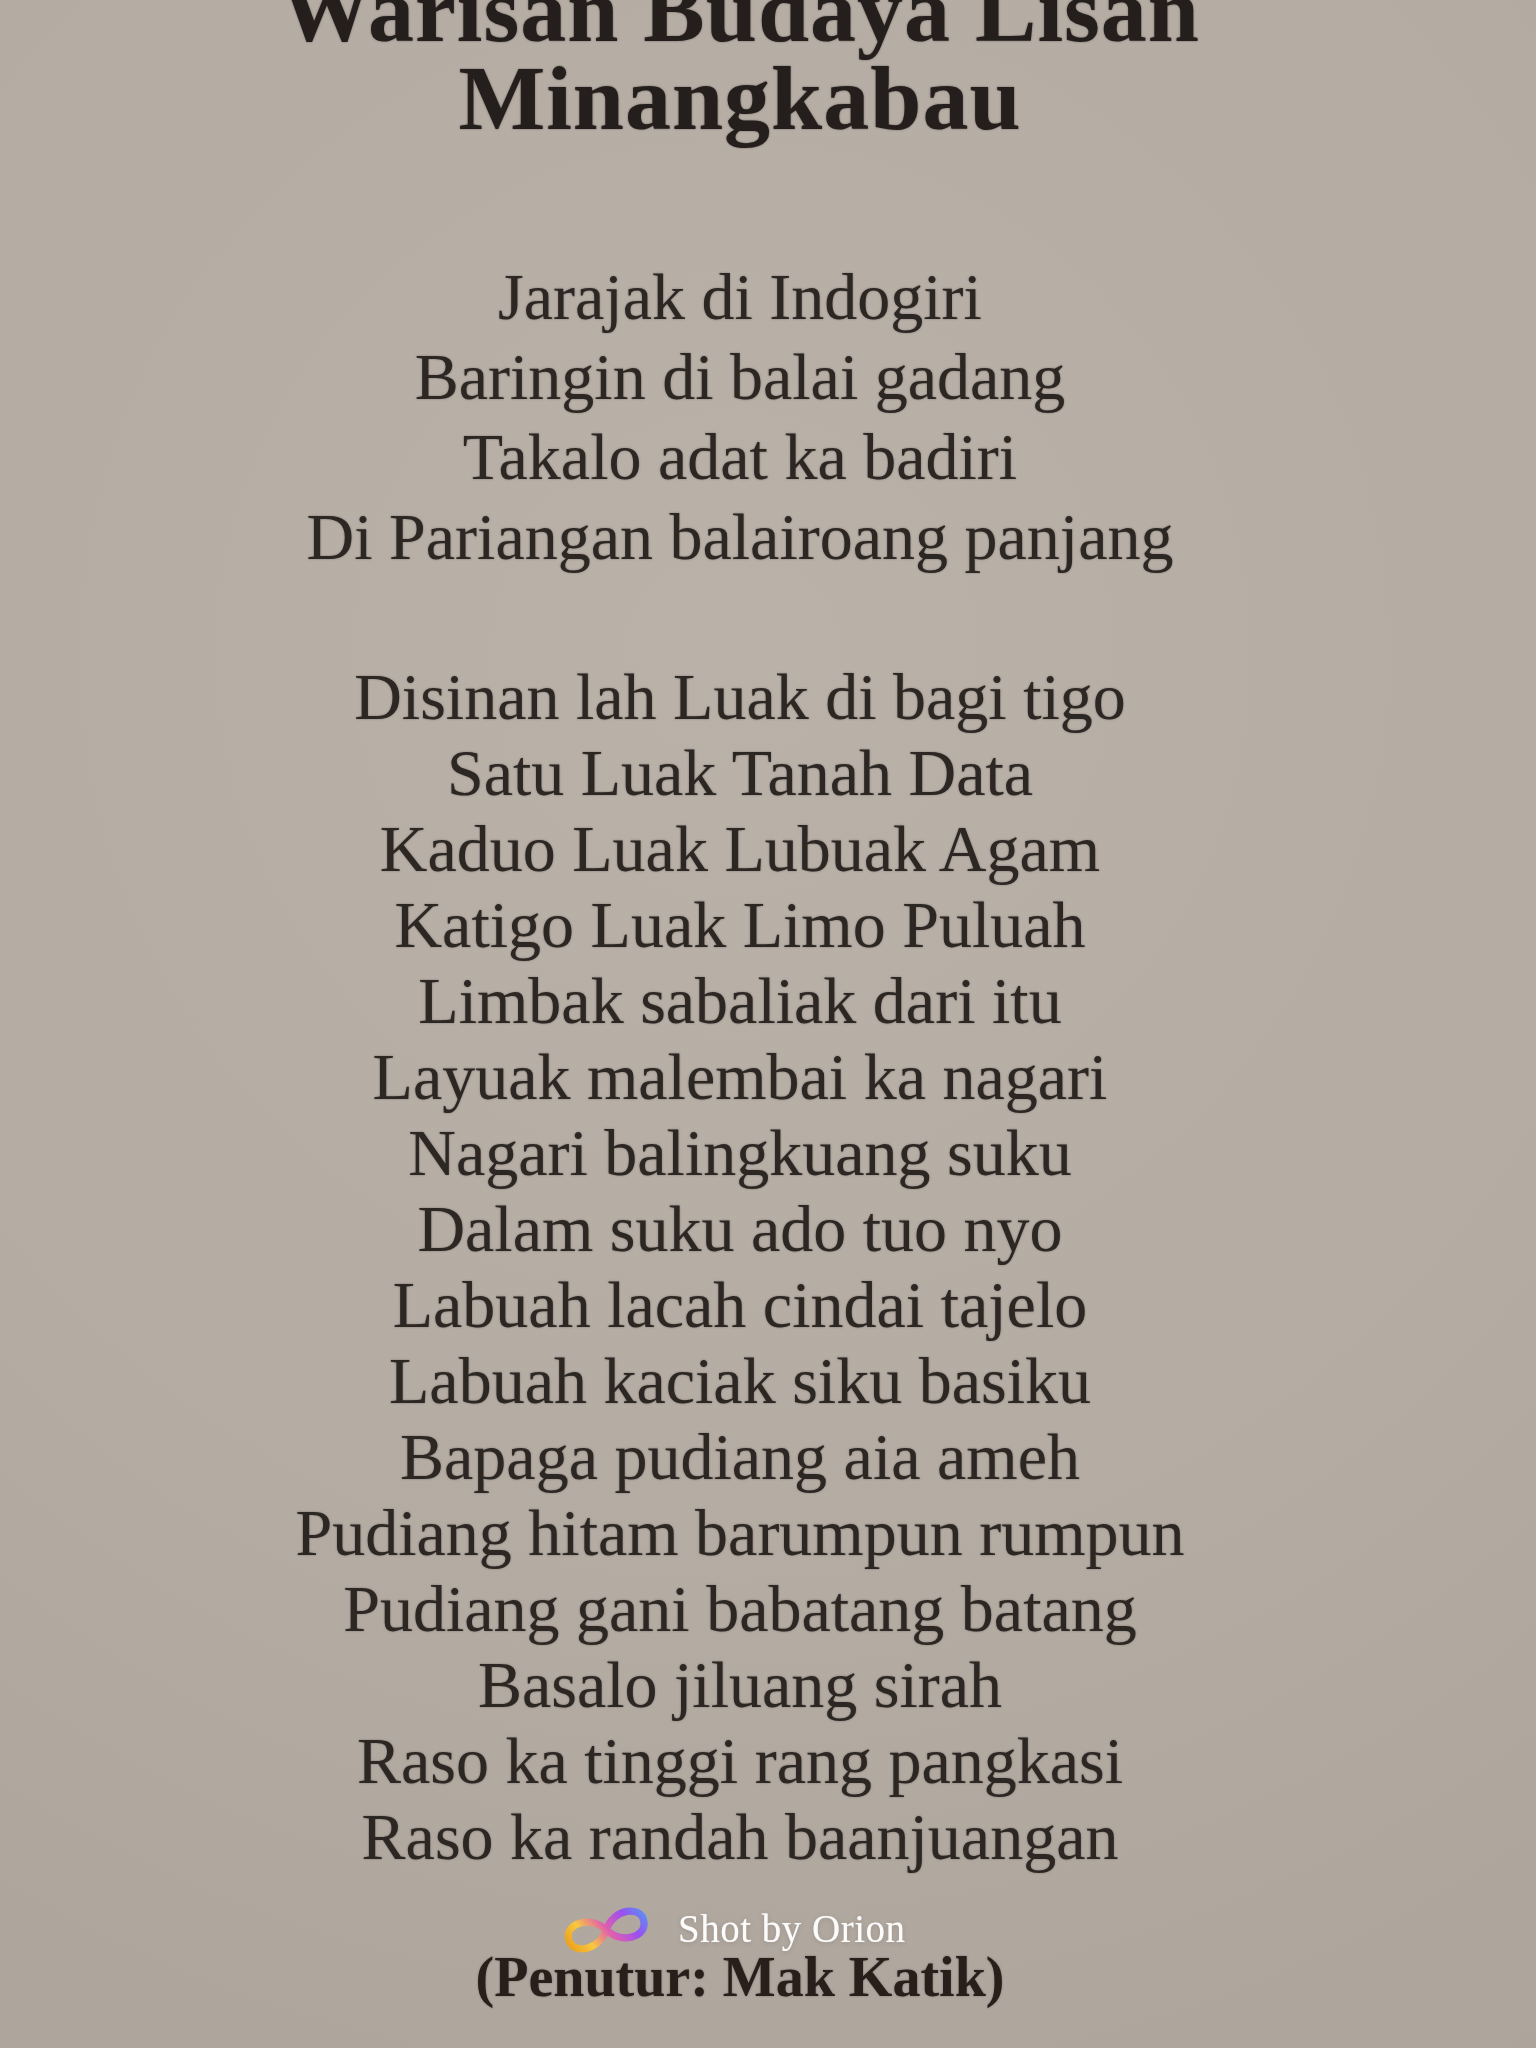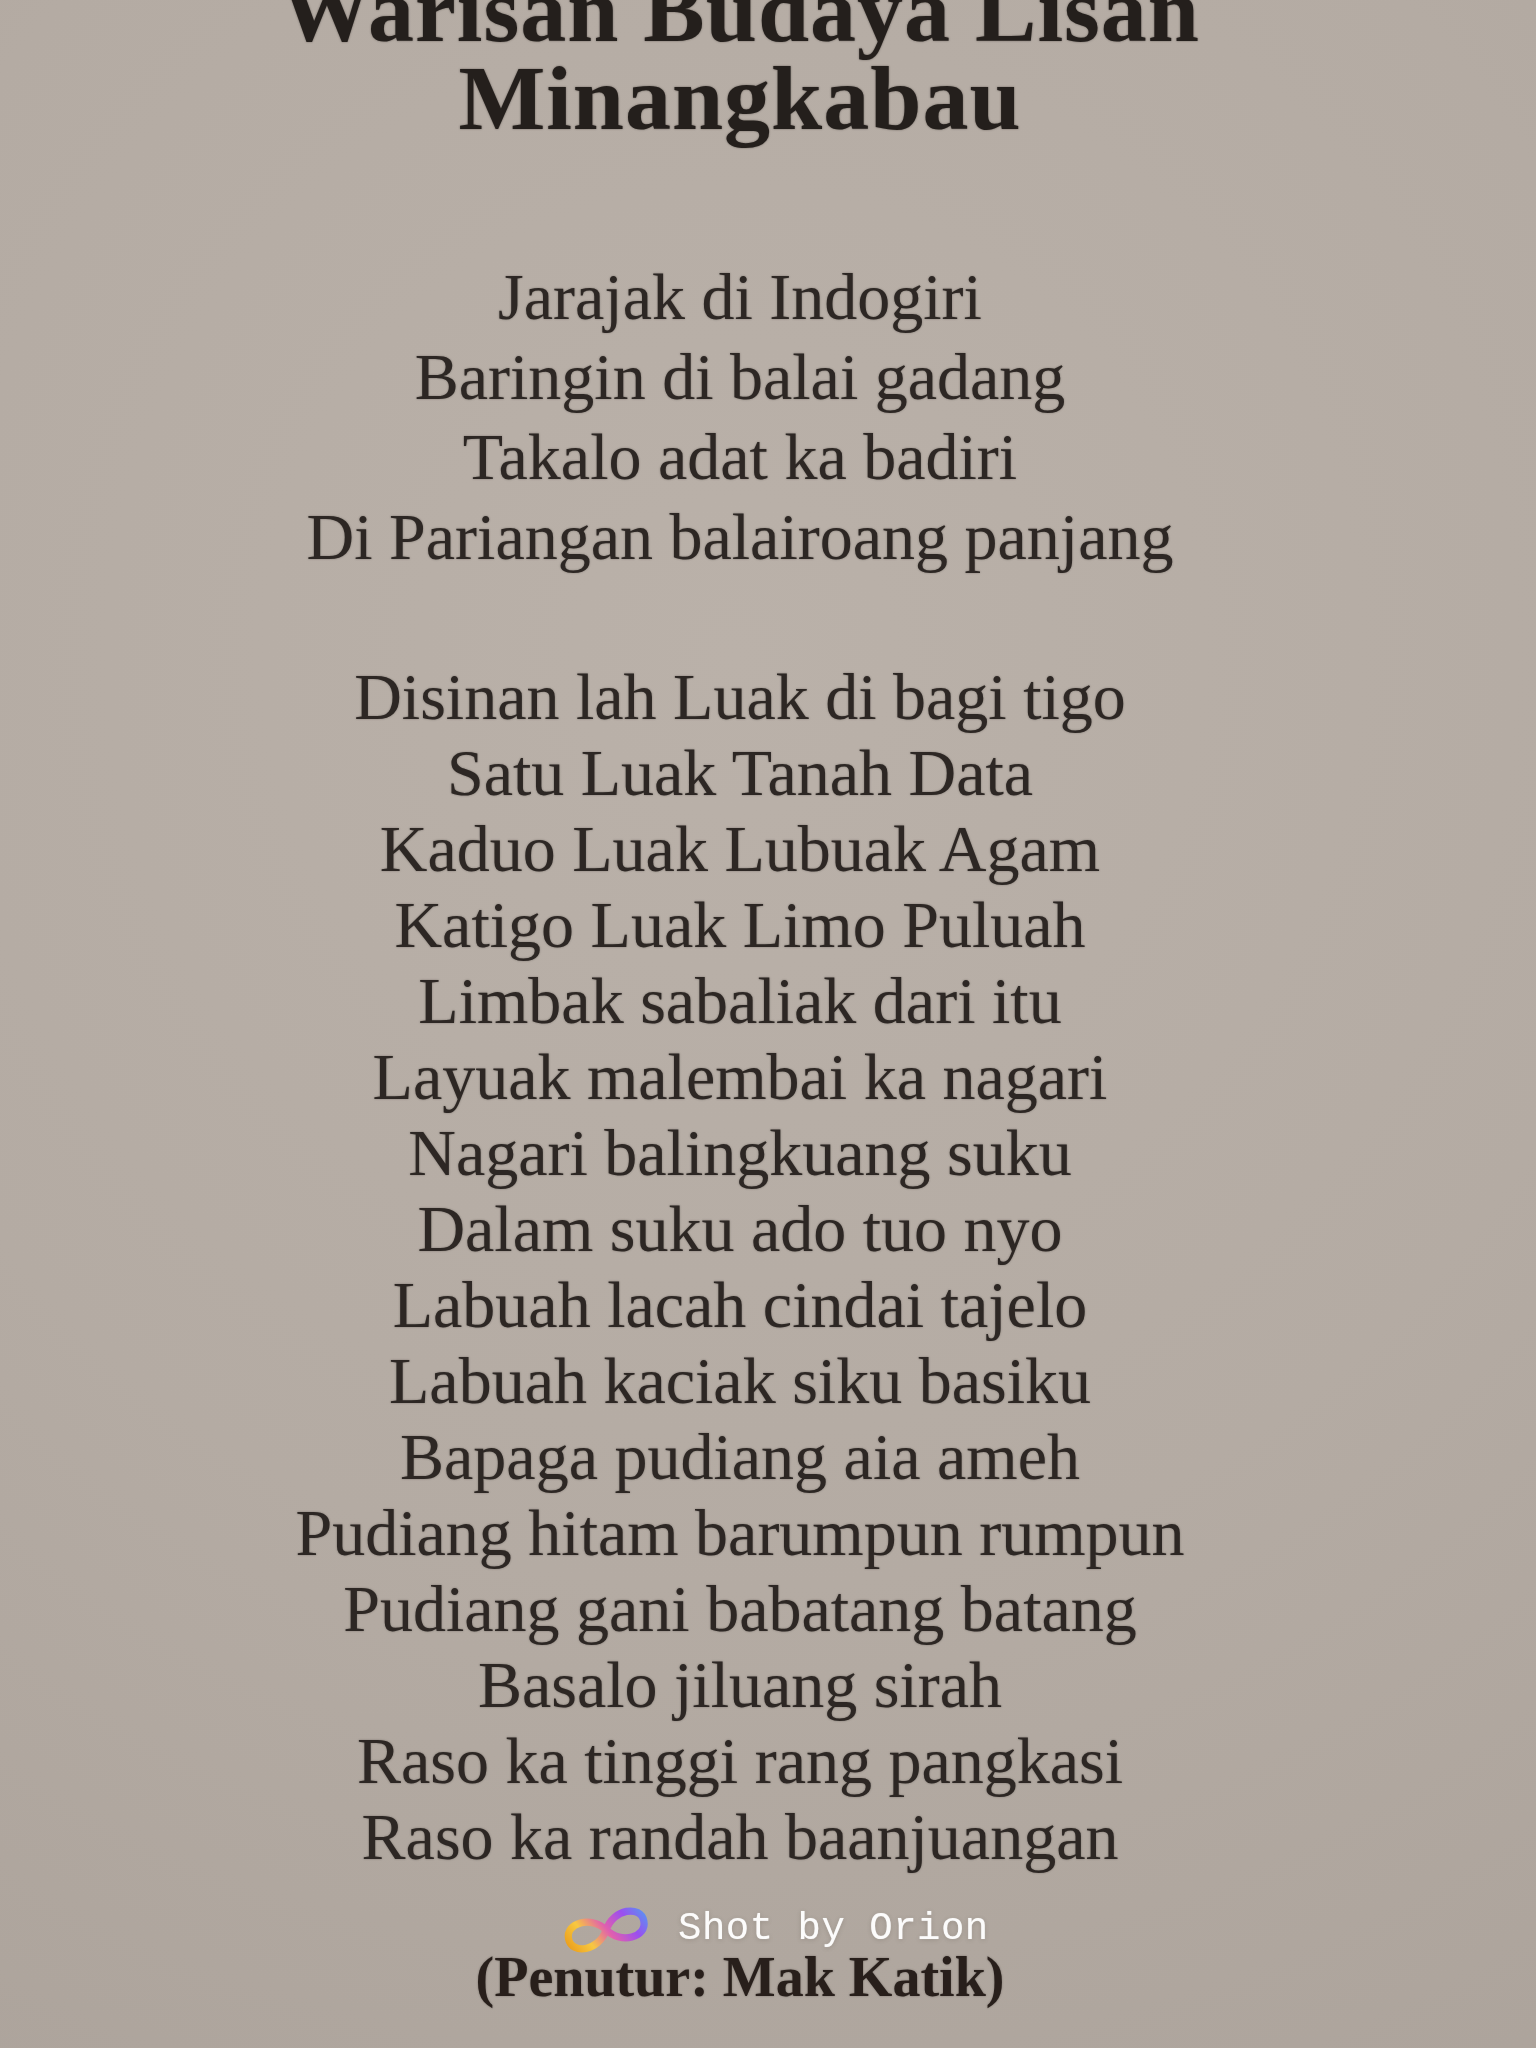--- a/index.html
+++ b/index.html
@@ -64,21 +64,21 @@
     gap: 14px;
     z-index: 3;
     pointer-events: none;
   }
   .wm-logo {
     width: 116px;
     height: 58px;
     transform: rotate(-12deg);
   }
   .wm-label {
-    font-family: Liberation Mono, monospace;
+    font-family: Liberation Serif, serif;
     font-size: 39px;
     line-height: 58px;
     color: rgba(255, 255, 255, 0.93);
     letter-spacing: 0.5px;
     text-shadow: 0 0 1px rgba(255,255,255,0.5), 0 1px 4px rgba(80,70,60,0.25);
   }
 </style>
 </head>
 <body>
 

